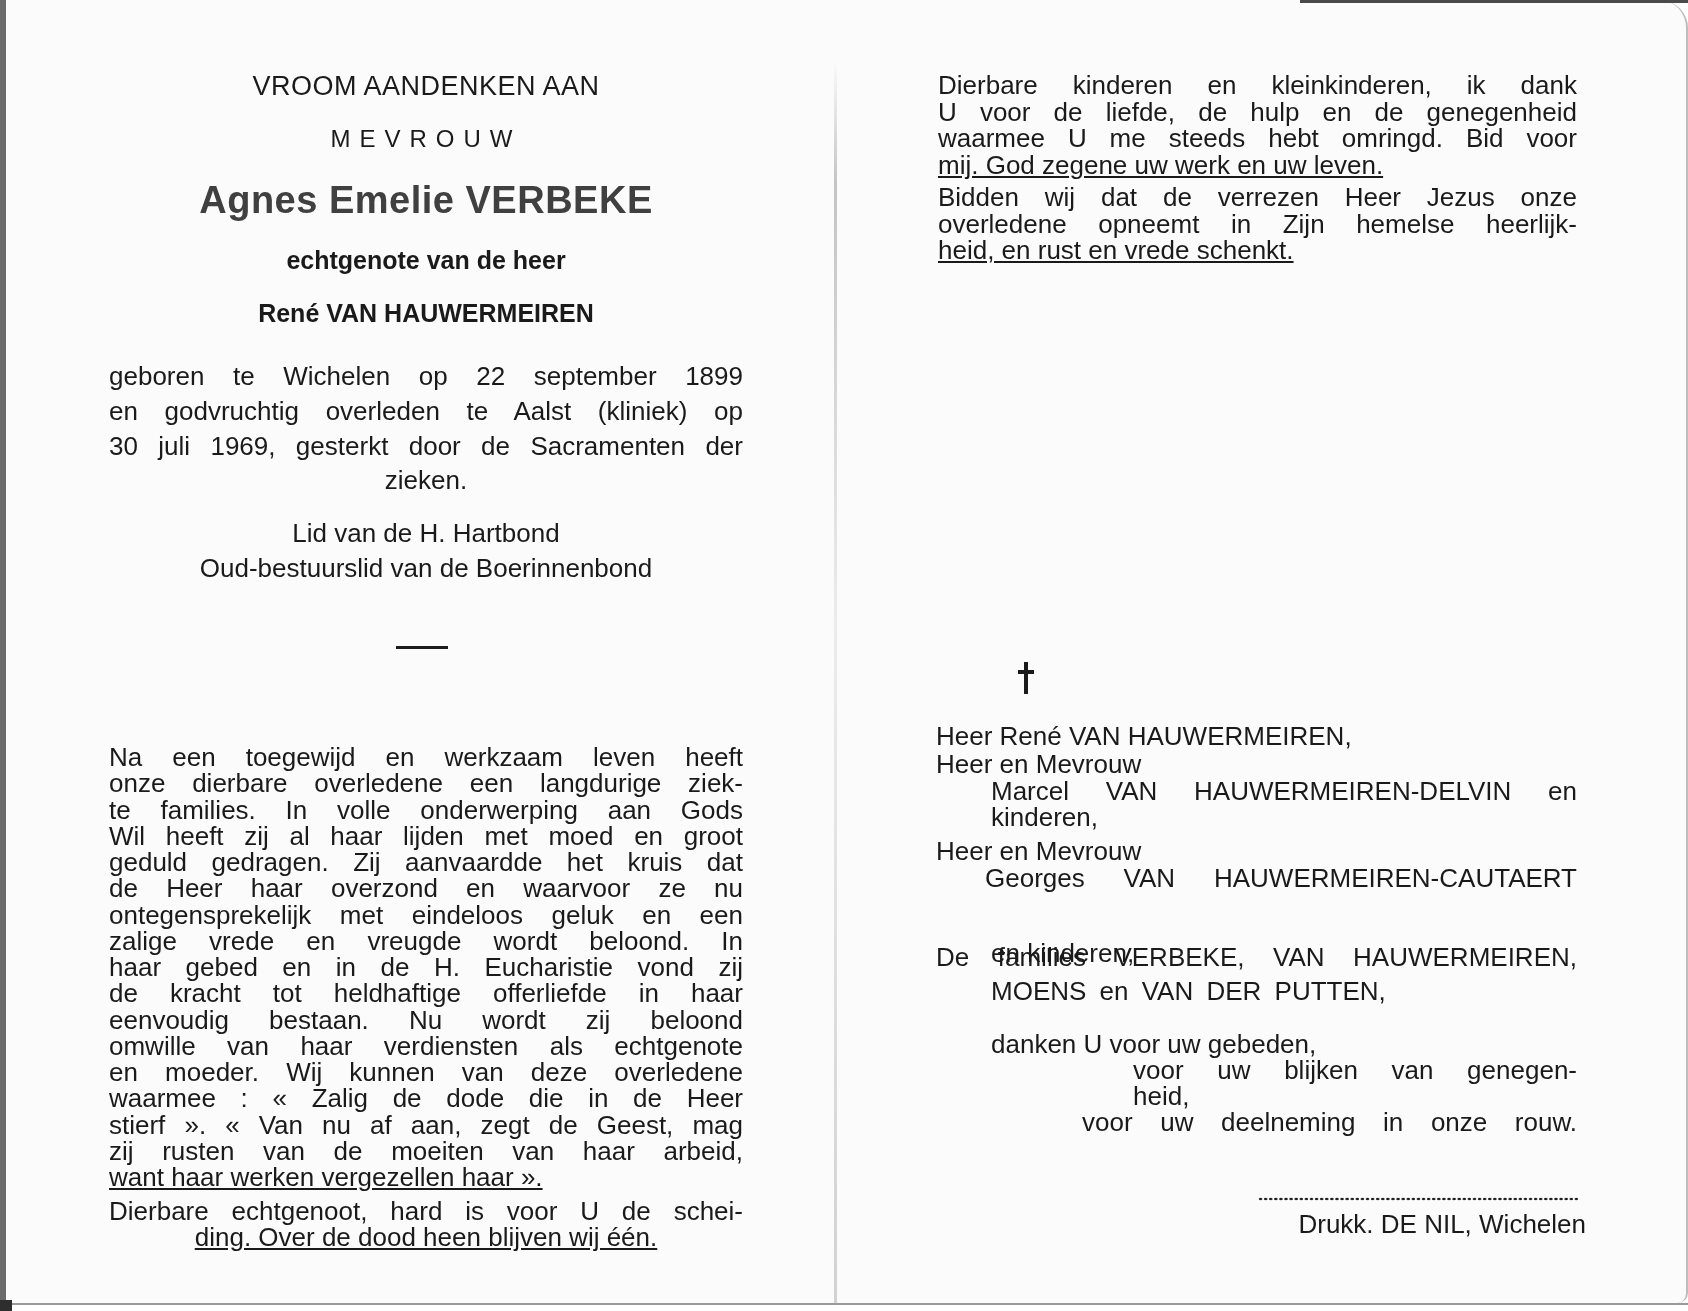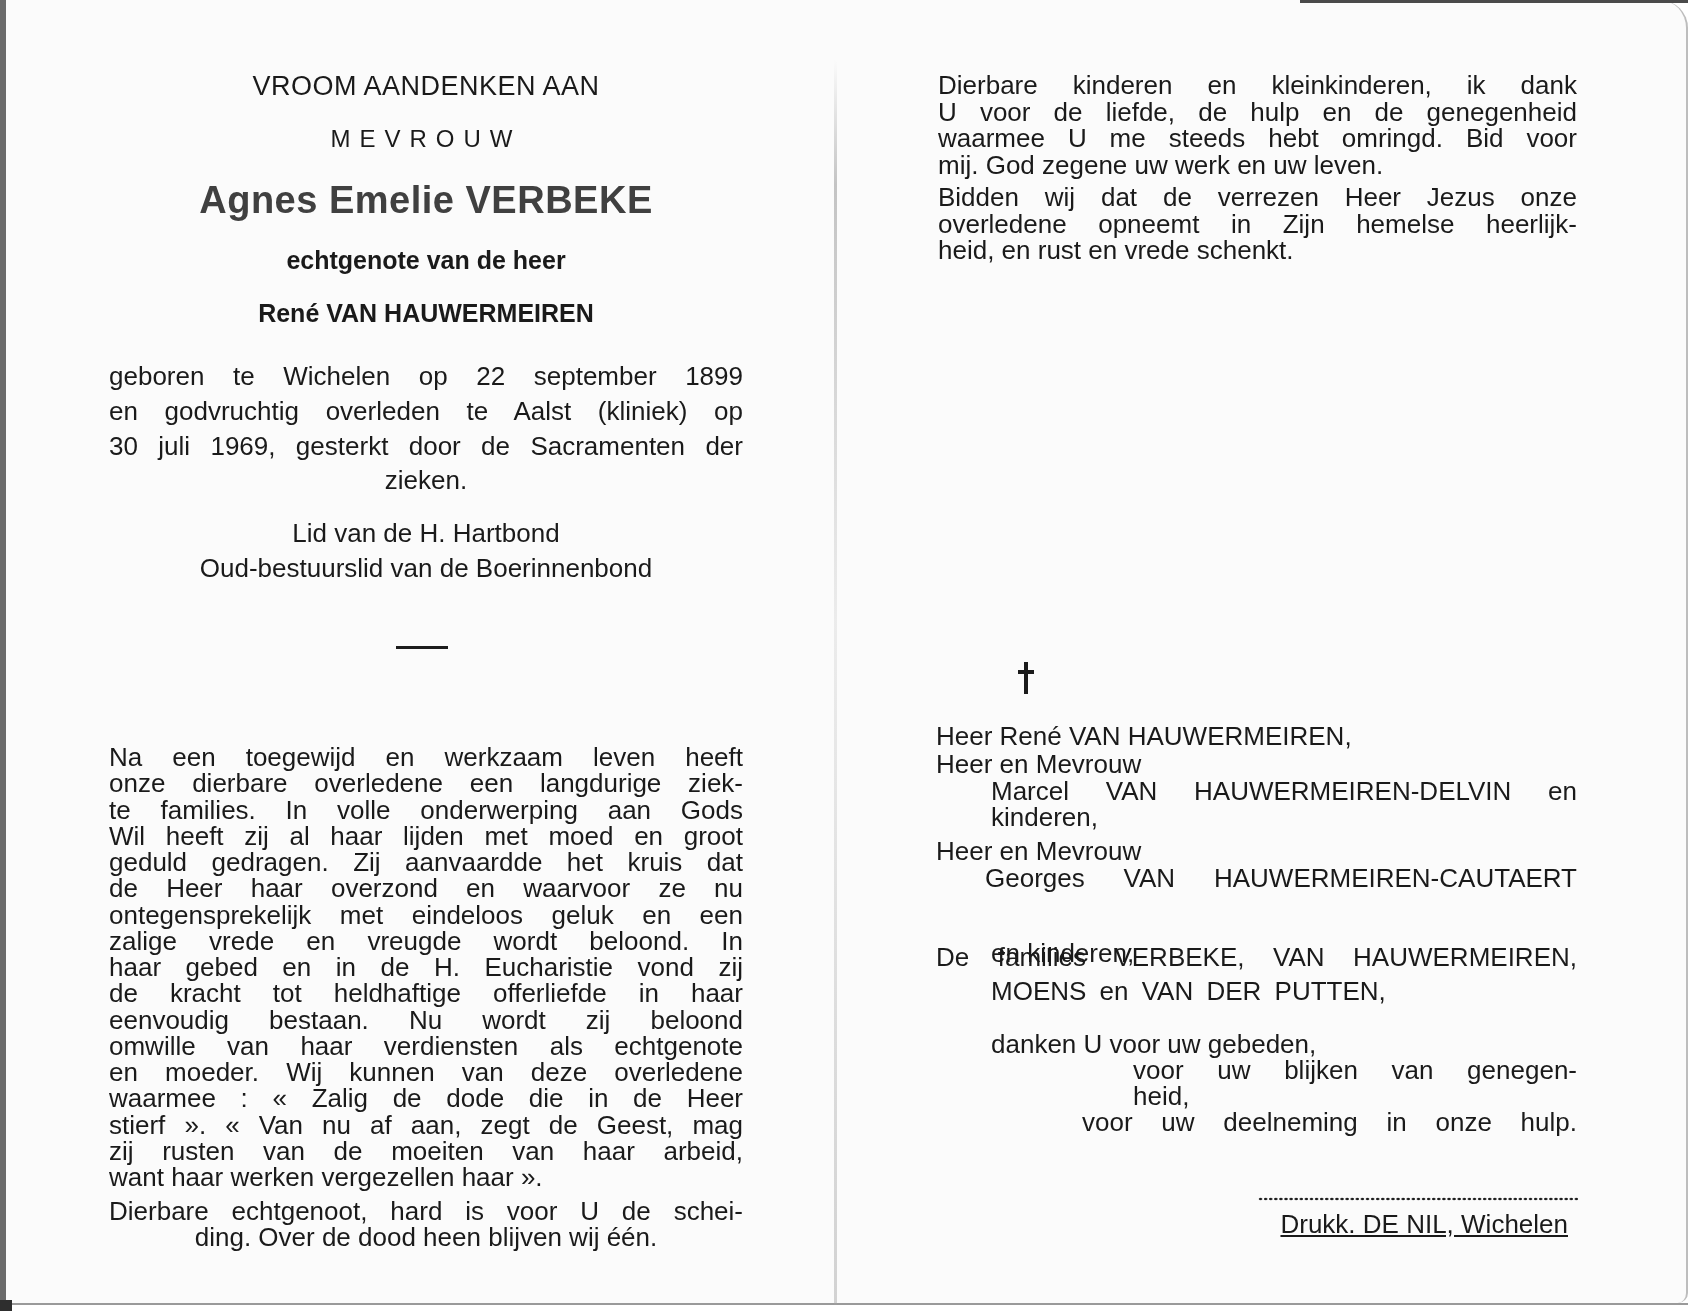--- a/index.html
+++ b/index.html
@@ -22,21 +22,21 @@
   .corner-bl { position:absolute; left:0; top:1300px; width:12px; height:11px; background:#2e2e2e; }
   .top-edge { position:absolute; left:1300px; top:0; width:388px; height:3px; background:#4a4a4a; }
   .fold {
     position:absolute; left:834px; top:60px; width:3px; height:1245px;
     background:linear-gradient(to bottom, rgba(160,160,160,0) 0%, rgba(150,150,150,0.55) 10%, rgba(190,190,190,0.25) 45%, rgba(160,160,160,0.45) 100%);
   }
 
   .line { position:absolute; white-space:pre; line-height:1; }
   .c { text-align:center; }
   .j { text-align:justify; text-align-last:justify; }
-  .nl { text-align:left; text-align-last:auto; }
+  .nl { text-align:left; text-align-last:auto;text-decoration:underline; }
 
   
   .h-vroom { font-size:27px; letter-spacing:0.5px; }
   .h-mevrouw { font-size:24px; letter-spacing:9px; }
   .h-name { font-size:38px; font-weight:bold; color:#404040; letter-spacing:0.5px; }
   .h-bold { font-size:25px; font-weight:bold; }
   .body26 { font-size:26px; }
 
   .divider { position:absolute; left:396px; top:646px; width:52px; height:3px; background:#1d1d1d; }
 
@@ -131,18 +131,18 @@
     <div class="line j body26" style="left:985px;width:592px;top:865px;">Georges VAN HAUWERMEIREN-CAUTAERT</div>
     <div class="line body26" style="left:991px;top:892px;margin-top:48px;">en kinderen,</div>
     <div class="line j body26" style="left:936px;width:641px;top:944px;">De families VERBEKE, VAN HAUWERMEIREN,</div>
     <div class="line body26" style="left:991px;top:978px;word-spacing:6px;">MOENS en VAN DER PUTTEN,</div>
   </div>
 
   <div>
     <div class="line body26" style="left:991px;top:1031px;">danken U voor uw gebeden,</div>
     <div class="line j body26" style="left:1133px;width:444px;top:1057px;">voor uw blijken van genegen-</div>
     <div class="line body26" style="left:1133px;top:1083px;">heid,</div>
-    <div class="line j body26" style="left:1082px;width:495px;top:1109px;">voor uw deelneming in onze hulp.</div>
+    <div class="line j body26" style="left:1082px;width:495px;top:1109px;">voor uw deelneming in onze rouw.</div>
   </div>
 
   <div class="dots"></div>
-  <div class="line body26" style="right:120px;top:1211px;text-decoration:underline;">Drukk. DE NIL, Wichelen</div>
+  <div class="line body26" style="right:102px;top:1211px;">Drukk. DE NIL, Wichelen</div>
 </section>
 
 </body></html>

